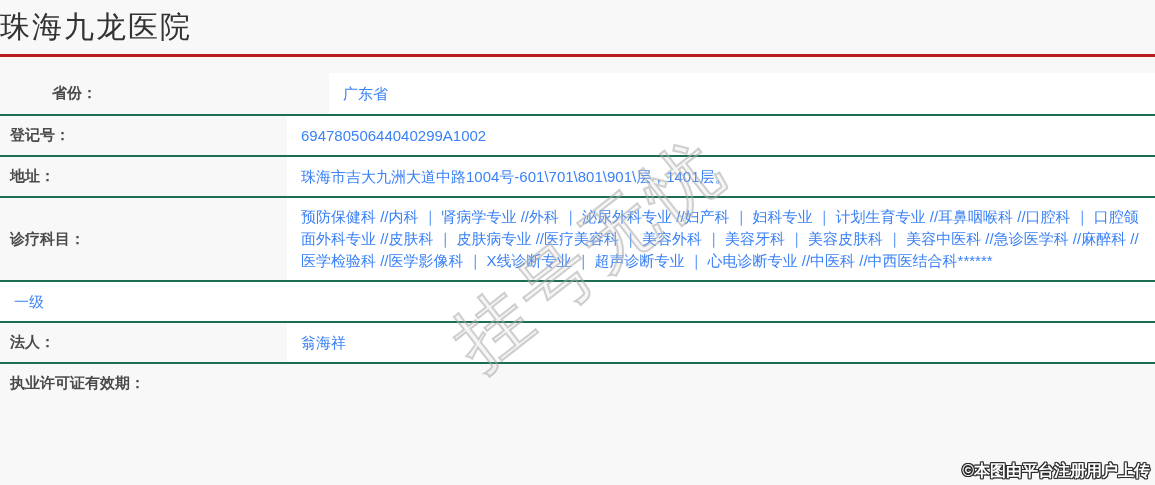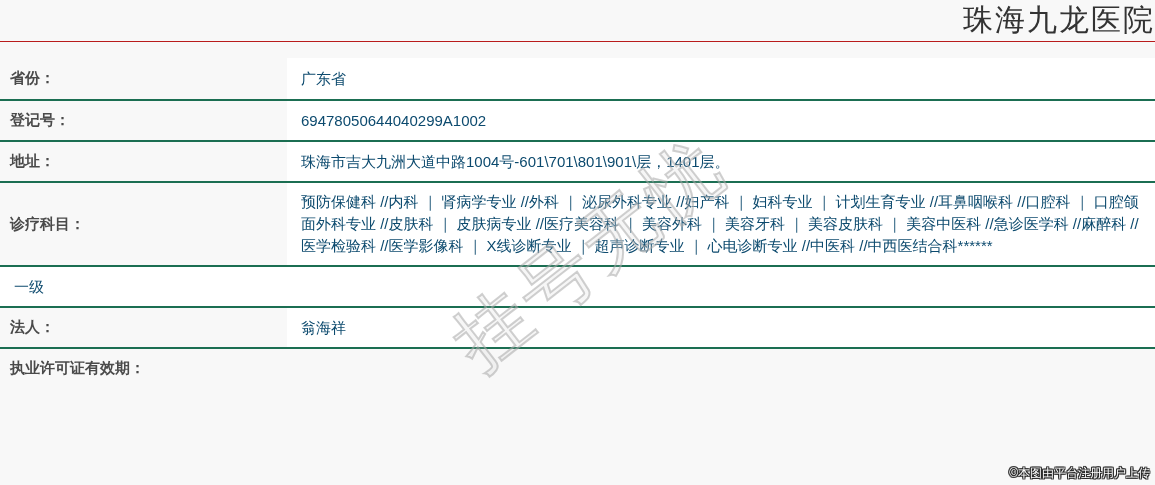--- a/index.html
+++ b/index.html
@@ -7,52 +7,52 @@
     margin: 0; padding: 0;
     width: 1155px; height: 485px;
     background: #f8f8f8;
     font-family: "Liberation Sans", "DejaVu Sans", sans-serif;
     overflow: hidden;
     position: relative;
   }
   .page { position: relative; width: 1155px; height: 485px; overflow: hidden; }
 
   .header {
-    height: 42px;
-    border-bottom: 1px solid #b91c1c;
-    display: flex; align-items: center; justify-content: flex-end;
+    height: 57px;
+    border-bottom: 3px solid #b91c1c;
+    display: flex; align-items: center; justify-content: flex-start;
     background: #f8f8f8;
   }
   .title {
     font-size: 30px;
     color: #333;
     letter-spacing: 2px;
   }
 
   .info-table { margin-top: 16px; }
   .row {
     display: flex;
     border-top: 2px solid #1b6e52;
     min-height: 41px;
   }
-  .row.first { border-top: none; }
+  .row.first { border-top: none; padding-left: 42px; }
   .cell-label {
     width: 287px;
     flex: 0 0 287px;
     background: #f8f8f8;
     color: #4a4a4a;
     font-weight: bold;
     font-size: 15px;
     display: flex; align-items: center;
     padding: 4px 8px 4px 10px;
   }
   .cell-value {
     flex: 1;
     background: #ffffff;
-    color: #0c4a6e;
+    color: #3b82f6;
     font-size: 15px;
     display: flex; align-items: center;
     padding: 6px 14px;
     line-height: 22px;
   }
   .row.tall .cell-value { padding-top: 8px; padding-bottom: 8px; }
 
   .watermark-center {
     position: absolute;
     left: 380px; top: 145px;
@@ -63,22 +63,22 @@
     letter-spacing: 6px;
     white-space: nowrap;
     color: rgba(200, 200, 200, 0.16);
     -webkit-text-stroke: 2px rgba(170, 170, 170, 0.55);
     pointer-events: none;
     z-index: 5;
   }
   .watermark-corner {
     position: absolute;
     right: 5px; bottom: 3px;
-    font-size: 12px;
-    font-weight: normal;
+    font-size: 16px;
+    font-weight: bold;
     color: #ffffff;
     text-shadow:
       -1px -1px 0 #2a2a2a, 1px -1px 0 #2a2a2a,
       -1px  1px 0 #2a2a2a, 1px  1px 0 #2a2a2a,
        0   -1px 0 #2a2a2a, 0    1px 0 #2a2a2a,
       -1px  0   0 #2a2a2a, 1px  0   0 #2a2a2a;
     z-index: 6;
   }
 </style>
 </head>

